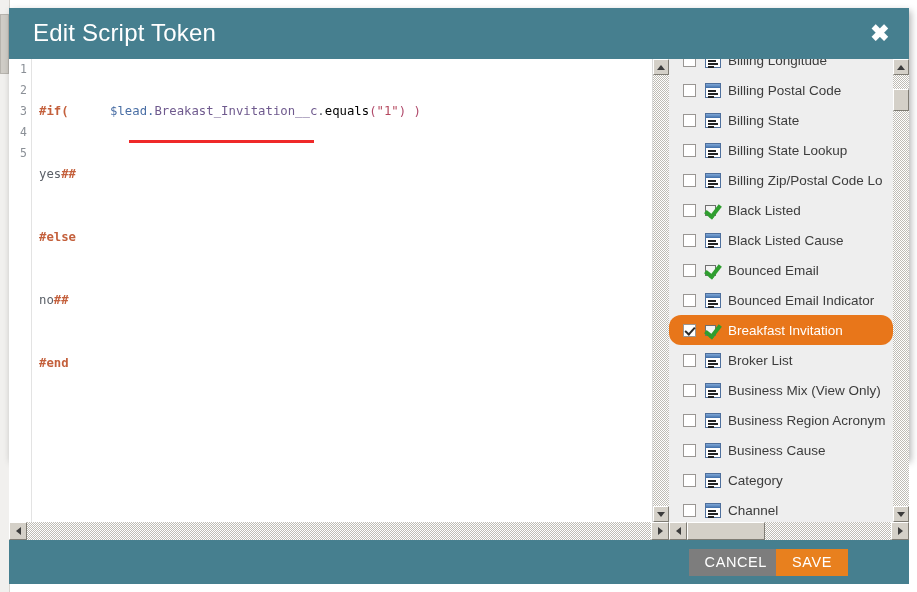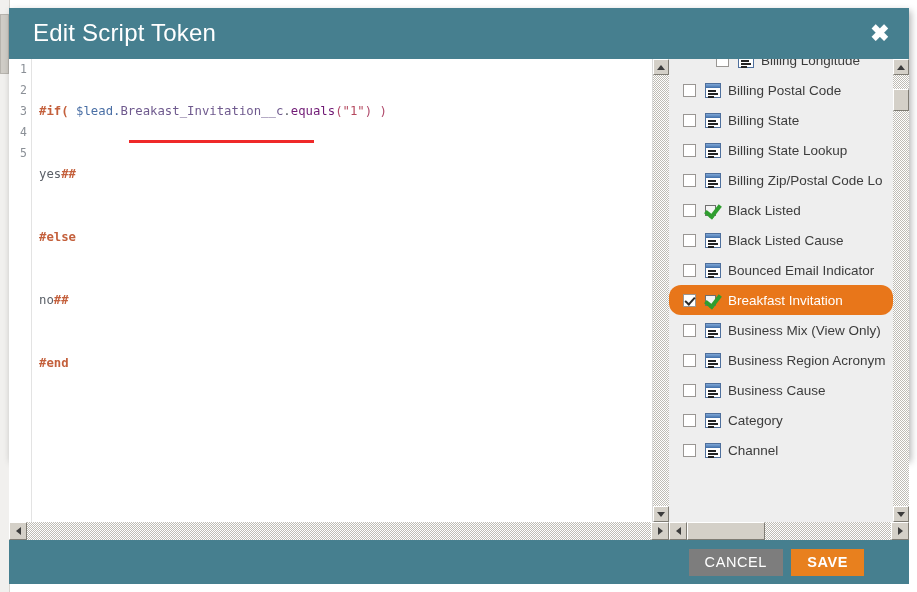--- a/index.html
+++ b/index.html
@@ -116,23 +116,23 @@
     left: 30px;
     top: 0;
     width: 600px;
     font-family: "DejaVu Sans Mono", monospace;
     font-size: 12.3px;
     line-height: 21px;
     white-space: pre;
   }
   .code .line { height: 21px; }
   .tok-dir   { color: #c4603c; font-weight: bold; }
-  .tok-var   { color: #4a6fa5; }
+  .tok-var   { color: #4a6fa5; margin-left: 34px; }
   .tok-field { color: #6f5a8e; }
-  .tok-meth  { color: #701a75; }
+  .tok-meth  { color: #000000; }
   .tok-str   { color: #b5485e; }
   .tok-punct { color: #b04a6b; }
   .tok-plain { color: #5b6068; }
   .tok-hash  { color: #c4603c; font-weight: bold; }
 
   .squiggle-underline {
     position: absolute;
     left: 120px;
     top: 81px;
     width: 185px;
@@ -309,21 +309,21 @@
     padding: 0 16px;
     border: none;
     color: #ffffff;
     font-size: 14.5px;
     font-family: "Liberation Sans", sans-serif;
     letter-spacing: 0.6px;
     cursor: pointer;
     line-height: 27px;
   }
   .btn-cancel { right: 126px; background: #7d7d7d; }
-  .btn-save   { right: 45px;  background: #e8801e; font-weight: bold; }
+  .btn-save   { right: 61px;  background: #e8801e; }
 </style>
 </head>
 <body>
 
 <div id="app">
 
   <div class="page-scroll-sliver">
     <div class="thumb"></div>
   </div>
 
@@ -371,21 +371,21 @@
             <span class="arr arr-left"></span>
           </div>
         <div class="sb-btn" style="right:0;top:0;width:18px;height:18px;">
             <span class="arr arr-right"></span>
           </div>
       </div>
 
       <div class="fields-panel">
 
         <div class="fields-list">
-          <div class="field-row" style="margin-top:-14px;justify-content:center;">
+          <div class="field-row" style="margin-top:-14px;">
             <span class="cb"></span>
             <span class="ficon text">
                 <i class="l1"></i>
                 <i class="l2"></i>
                 <i class="l3"></i>
               </span>
             <span class="field-label">Billing Longitude</span>
           </div>
           <div class="field-row">
             <span class="cb"></span>
@@ -437,38 +437,56 @@
           </div>
           <div class="field-row">
             <span class="cb"></span>
             <span class="ficon text">
                 <i class="bar"></i>
                 <i class="l1"></i>
                 <i class="l2"></i>
                 <i class="l3"></i>
               </span>
             <span class="field-label">Black Listed Cause</span>
+          </div>
+          <div class="field-row">
+            <span class="cb"></span>
+            <span class="ficon bool">
+                <i class="box"></i>
+                <i class="chk"></i>
+              </span>
+            <span class="field-label">Bounced Email</span>
           </div>
           <div class="field-row">
             <span class="cb"></span>
             <span class="ficon text">
                 <i class="bar"></i>
                 <i class="l1"></i>
                 <i class="l2"></i>
                 <i class="l3"></i>
               </span>
             <span class="field-label">Bounced Email Indicator</span>
           </div>
           <div class="field-row selected">
             <span class="cb checked"></span>
             <span class="ficon bool">
                 <i class="box"></i>
                 <i class="chk"></i>
               </span>
             <span class="field-label">Breakfast Invitation</span>
+          </div>
+          <div class="field-row">
+            <span class="cb"></span>
+            <span class="ficon text">
+                <i class="bar"></i>
+                <i class="l1"></i>
+                <i class="l2"></i>
+                <i class="l3"></i>
+              </span>
+            <span class="field-label">Broker List</span>
           </div>
           <div class="field-row">
             <span class="cb"></span>
             <span class="ficon text">
                 <i class="bar"></i>
                 <i class="l1"></i>
                 <i class="l2"></i>
                 <i class="l3"></i>
               </span>
             <span class="field-label">Business Mix (View Only)</span>

